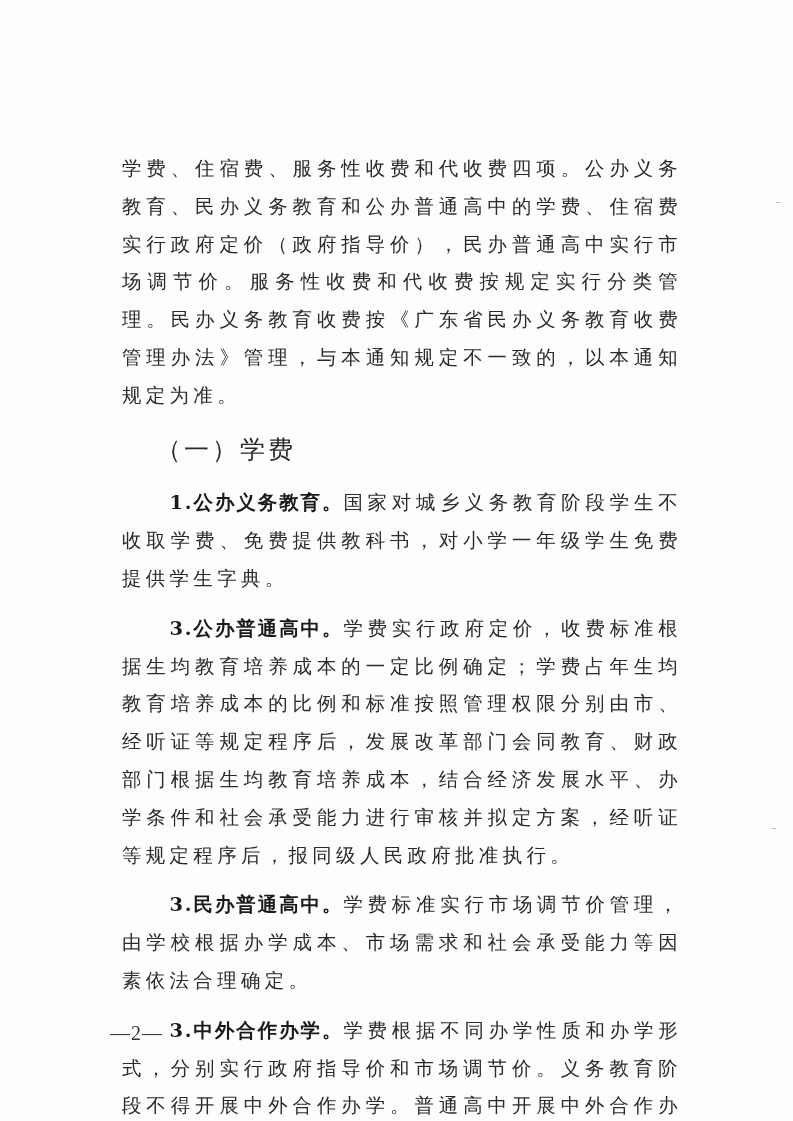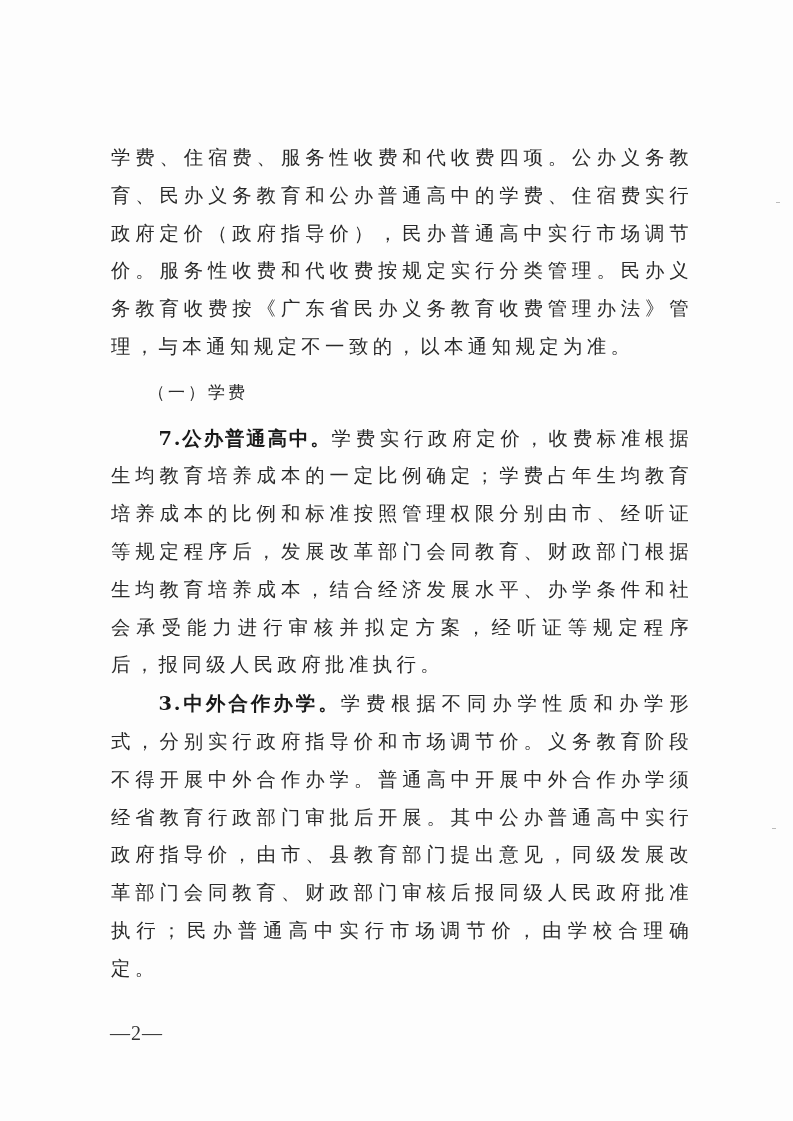--- a/index.html
+++ b/index.html
@@ -22,39 +22,39 @@
     height: 1121px;
     background: #fdfdfd;
   }
   .content {
     position: absolute;
     left: 110px;
     top: 138px;
     width: 584px;
   }
   .para {
-    margin: 1px;
+    margin: 12px;
     font-size: 19.4px;
     line-height: 37.8px;
     letter-spacing: 4.4px;
     text-align: justify;
     text-align-last: left;
     word-break: break-all;
   }
   .indent {
     text-indent: 47.6px;
   }
   .bold {
     font-weight: bold;
     color: #1a1a1a;
     letter-spacing: 1.6px;
   }
   .heading {
-    margin: 8px;
-    font-size: 17px;
+    margin: 16px;
+    font-size: 25px;
     line-height: 37.8px;
     letter-spacing: 3px;
     padding-left: 30px;
   }
   .footer {
     position: absolute;
     left: 110px;
     top: 1022px;
     font-family: "Liberation Serif", serif;
     font-size: 20px;
@@ -76,25 +76,31 @@
   <div class="content">
 
     <p class="para">
       <span>学费、住宿费、服务性收费和代收费四项。公办义务教育、民办义务教育和公办普通高中的学费、住宿费实行政府定价（政府指导价），民办普通高中实行市场调节价。服务性收费和代收费按规定实行分类管理。民办义务教育收费按《广东省民办义务教育收费管理办法》管理，与本通知规定不一致的，以本通知规定为准。</span>
     </p>
 
     <p class="heading">
       <span>（一）学费</span>
     </p>
 
+    <p class="para indent">
+      <span class="bold">1.公办义务教育。</span><span>国家对城乡义务教育阶段学生不收取学费、免费提供教科书，对小学一年级学生免费提供学生字典。</span>
+    </p>
 
     <p class="para indent">
-      <span class="bold">7.公办普通高中。</span><span>学费实行政府定价，收费标准根据生均教育培养成本的一定比例确定；学费占年生均教育培养成本的比例和标准按照管理权限分别由市、经听证等规定程序后，发展改革部门会同教育、财政部门根据生均教育培养成本，结合经济发展水平、办学条件和社会承受能力进行审核并拟定方案，经听证等规定程序后，报同级人民政府批准执行。</span>
+      <span class="bold">3.公办普通高中。</span><span>学费实行政府定价，收费标准根据生均教育培养成本的一定比例确定；学费占年生均教育培养成本的比例和标准按照管理权限分别由市、经听证等规定程序后，发展改革部门会同教育、财政部门根据生均教育培养成本，结合经济发展水平、办学条件和社会承受能力进行审核并拟定方案，经听证等规定程序后，报同级人民政府批准执行。</span>
     </p>
 
+    <p class="para indent">
+      <span class="bold">3.民办普通高中。</span><span>学费标准实行市场调节价管理，由学校根据办学成本、市场需求和社会承受能力等因素依法合理确定。</span>
+    </p>
 
     <p class="para indent">
       <span class="bold">3.中外合作办学。</span><span>学费根据不同办学性质和办学形式，分别实行政府指导价和市场调节价。义务教育阶段不得开展中外合作办学。普通高中开展中外合作办学须经省教育行政部门审批后开展。其中公办普通高中实行政府指导价，由市、县教育部门提出意见，同级发展改革部门会同教育、财政部门审核后报同级人民政府批准执行；民办普通高中实行市场调节价，由学校合理确定。</span>
     </p>
 
   </div>
 
   <div class="footer">—2—</div>
 
   <div class="artifact" style="left:776px; top:202px;"></div>

